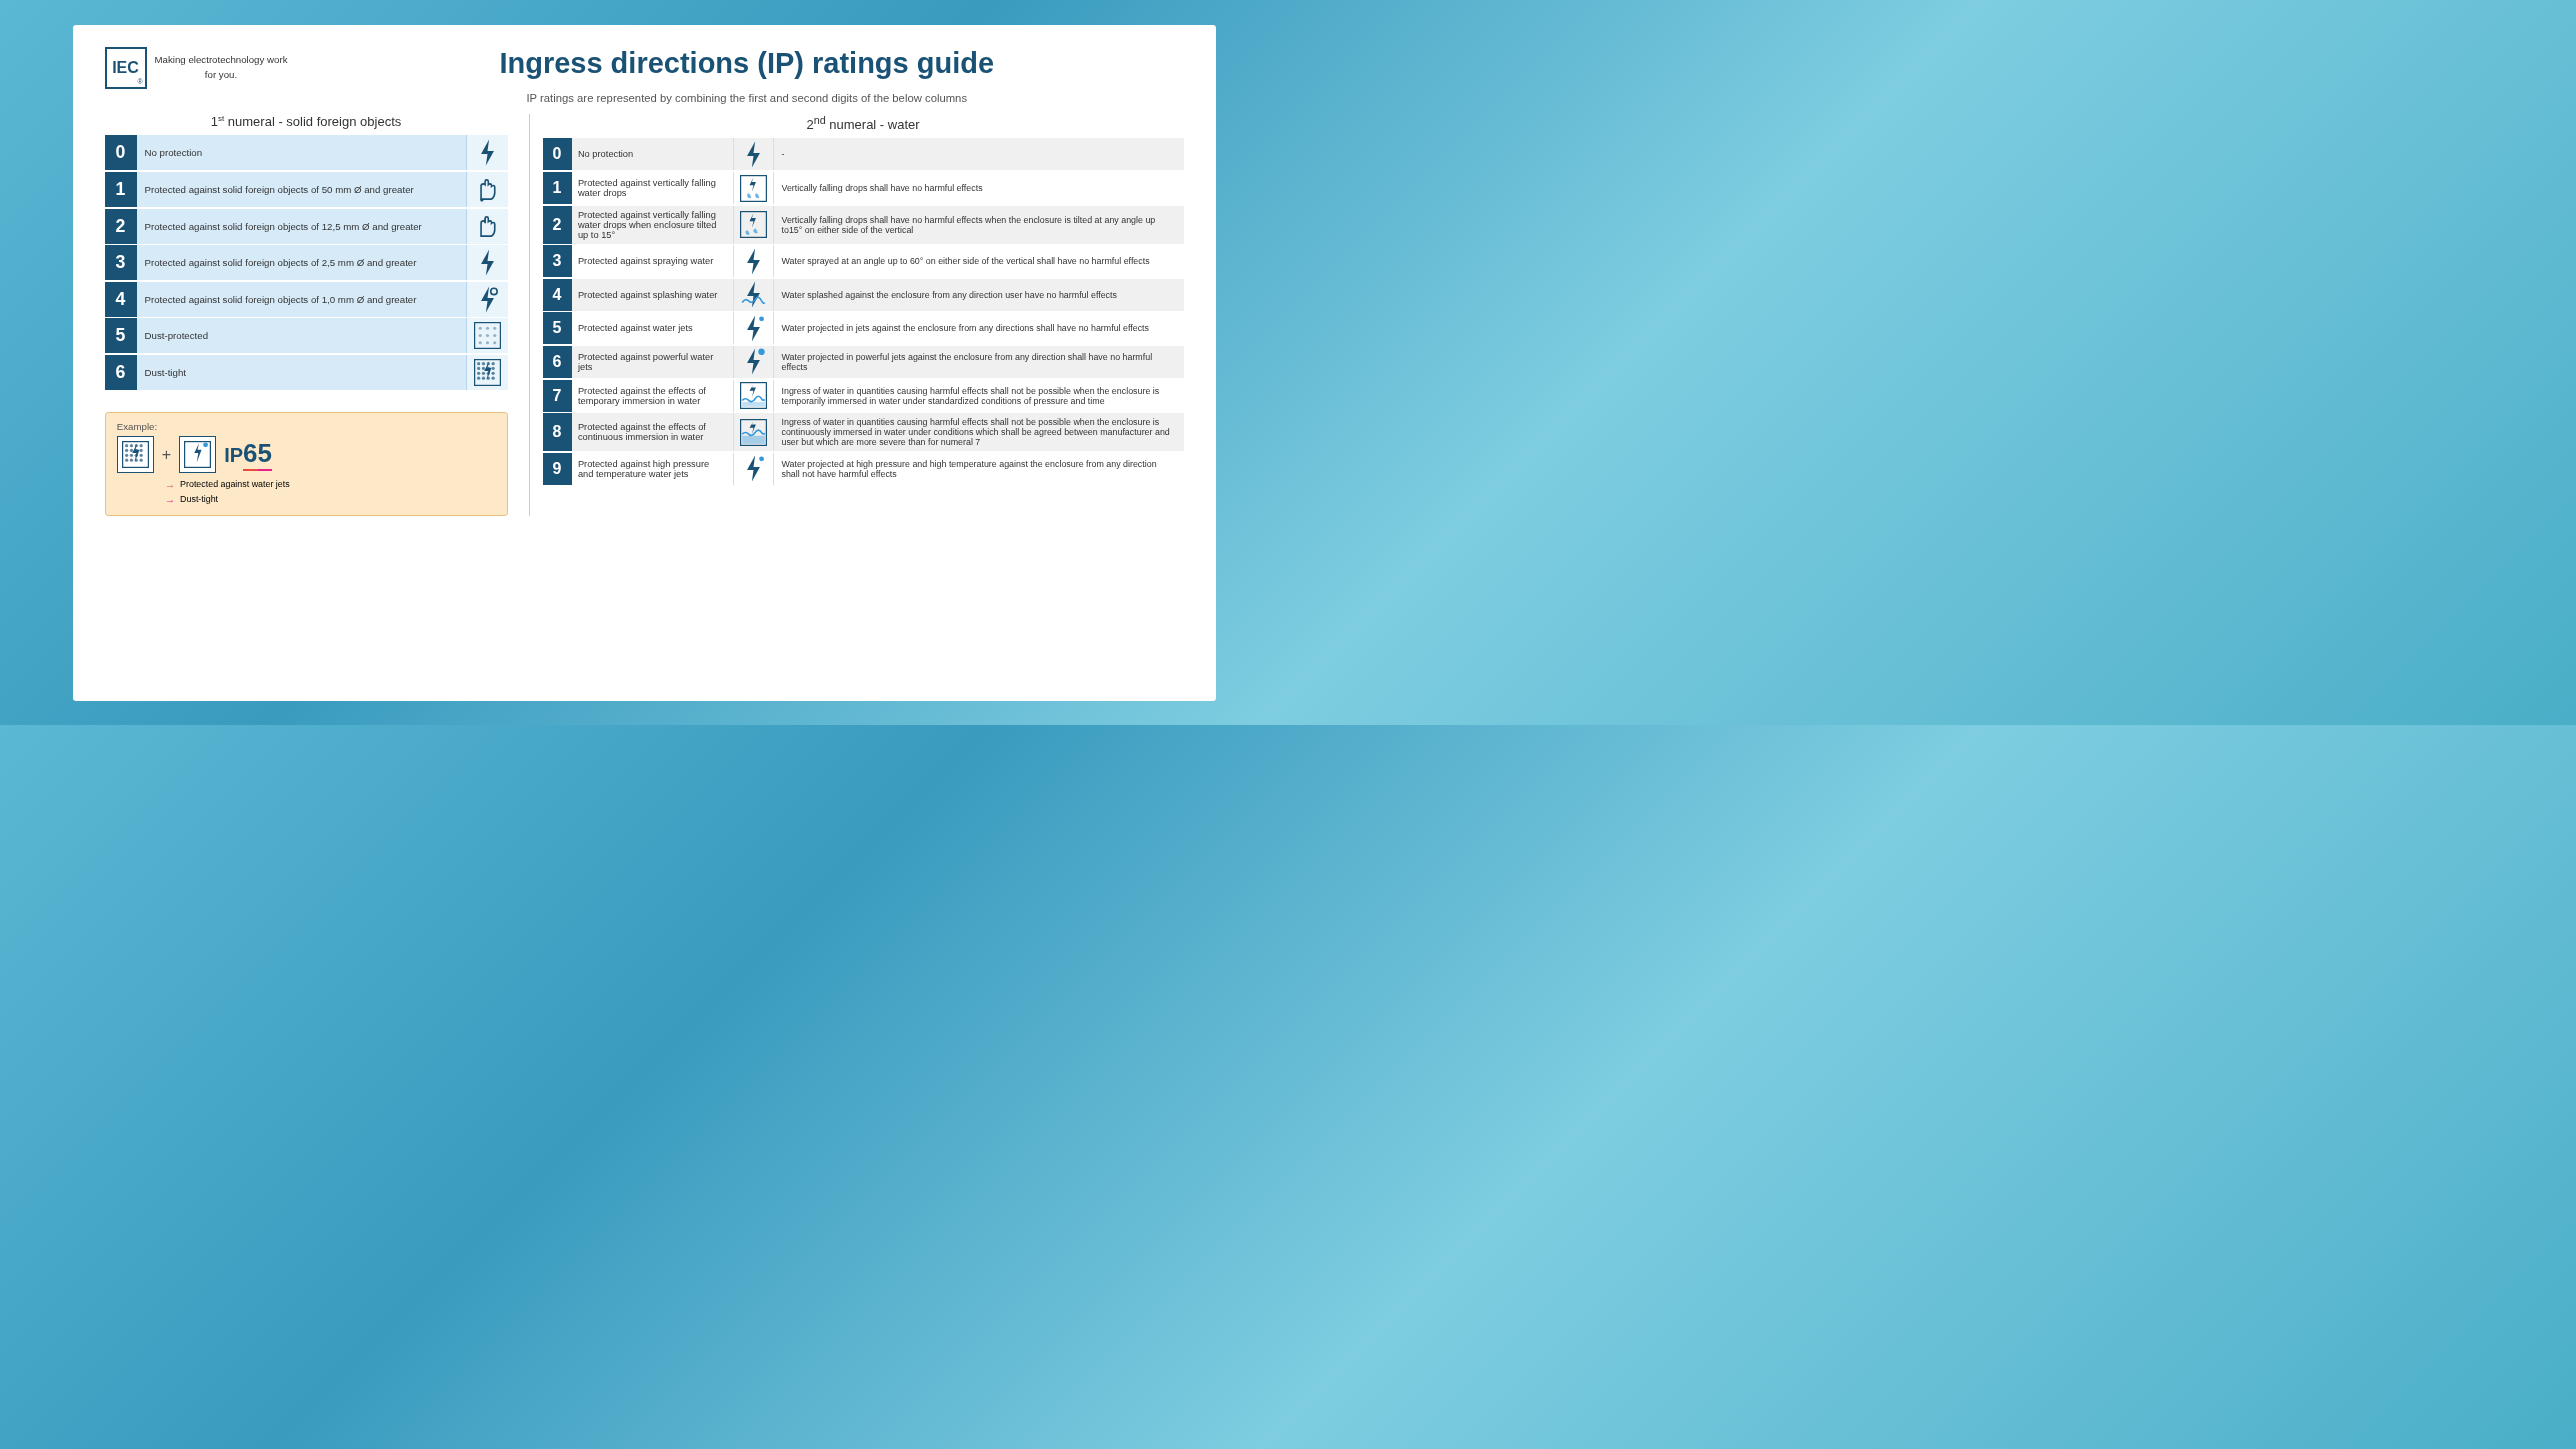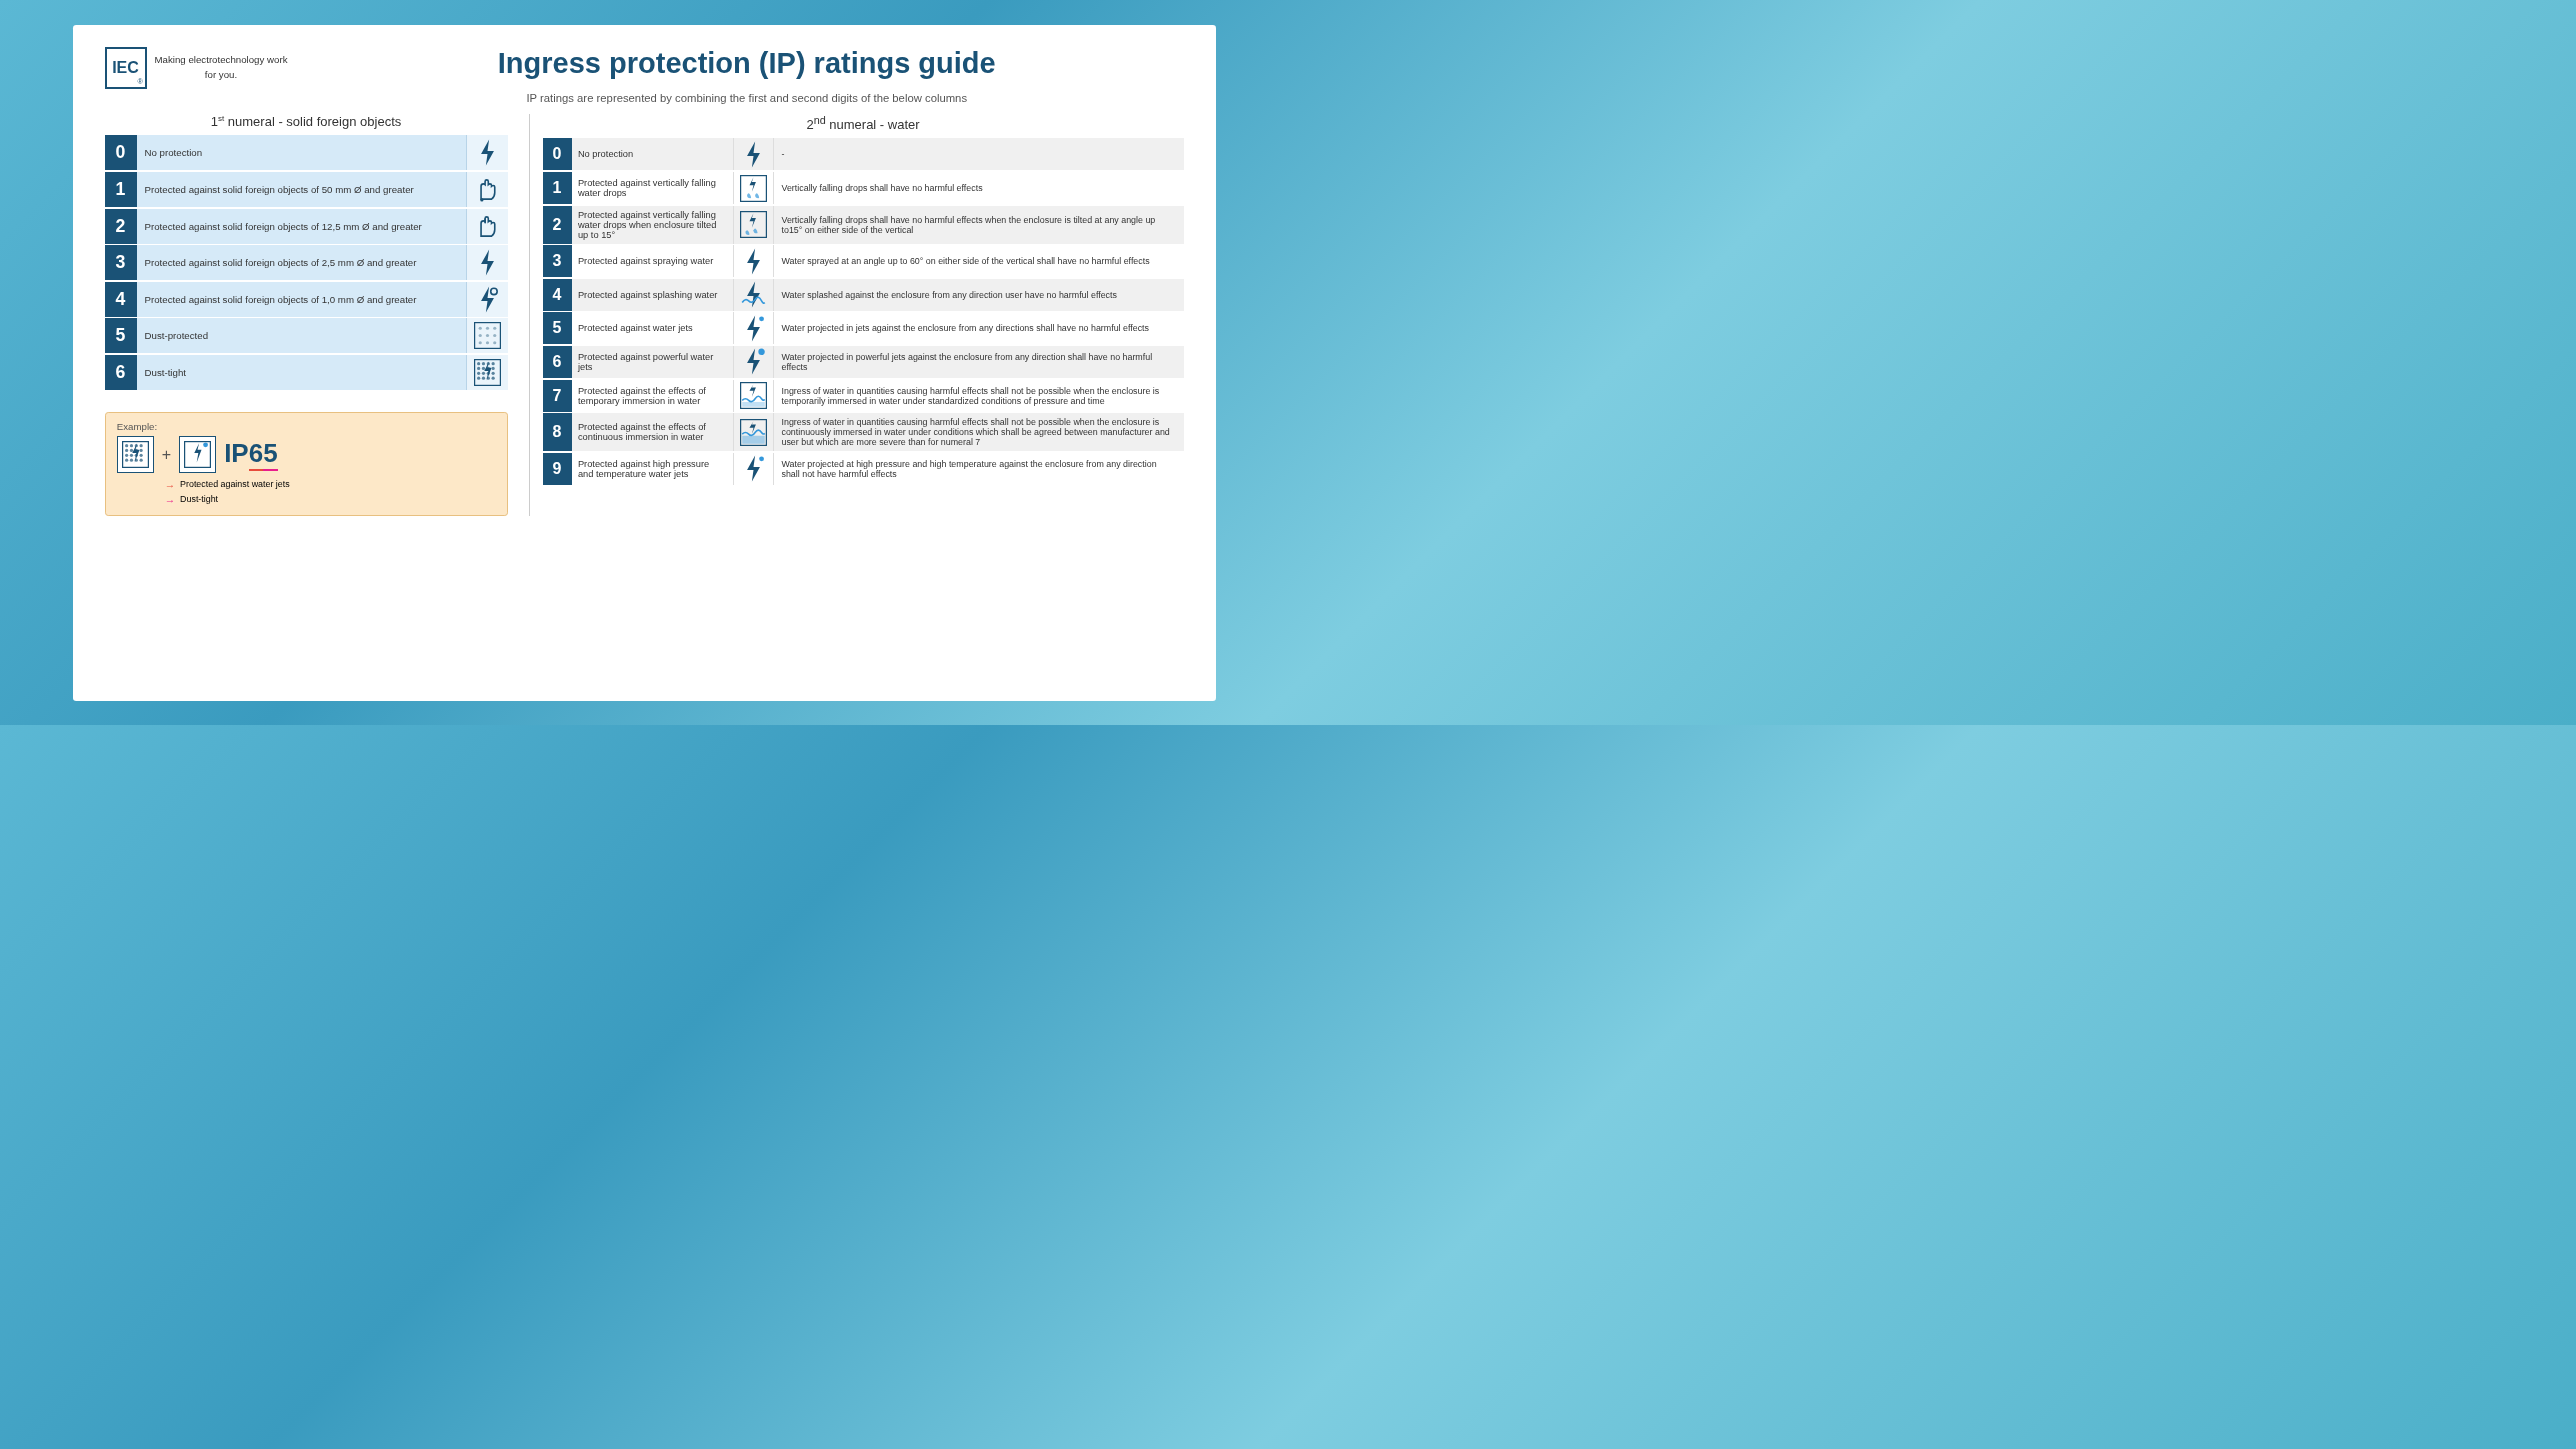--- a/index.html
+++ b/index.html
@@ -161,21 +161,21 @@
       height: 37px;
       display: flex;
       align-items: center;
       justify-content: center;
     }
     .plus-sign {
       font-size: 16px;
       color: #555;
     }
     .ip-text {
-      font-size: 26px;
+      font-size: 20px;
       font-weight: 900;
       color: #1a5276;
     }
     .ip-6 {
       font-size: 26px;
       font-weight: 900;
       color: #1a5276;
       border-bottom: 2.4px solid #e74c3c;
       padding-bottom: 0;
     }
@@ -273,21 +273,21 @@
   <div class="header-row">
     <div class="iec-logo">
       <div class="iec-box">
         <span class="iec-text">IEC</span>
         <span class="iec-reg">®</span>
       </div>
       <div class="iec-tagline" style="white-space:pre-line;"><span>Making  electrotechnology work
  for you.</span></div>
     </div>
     <div class="title-area">
-      <div class="main-title">Ingress protection (IP) ratings guide</div>
+      <div class="main-title">Ingress directions (IP) ratings guide</div>
       <div class="subtitle">IP ratings are represented by combining the first and second digits of the below columns</div>
     </div>
   </div>
 
   <div class="columns-wrapper">
 
     <div class="left-col">
       <div class="col-header">
         1<sup>st</sup> numeral - solid foreign objects
       </div>

